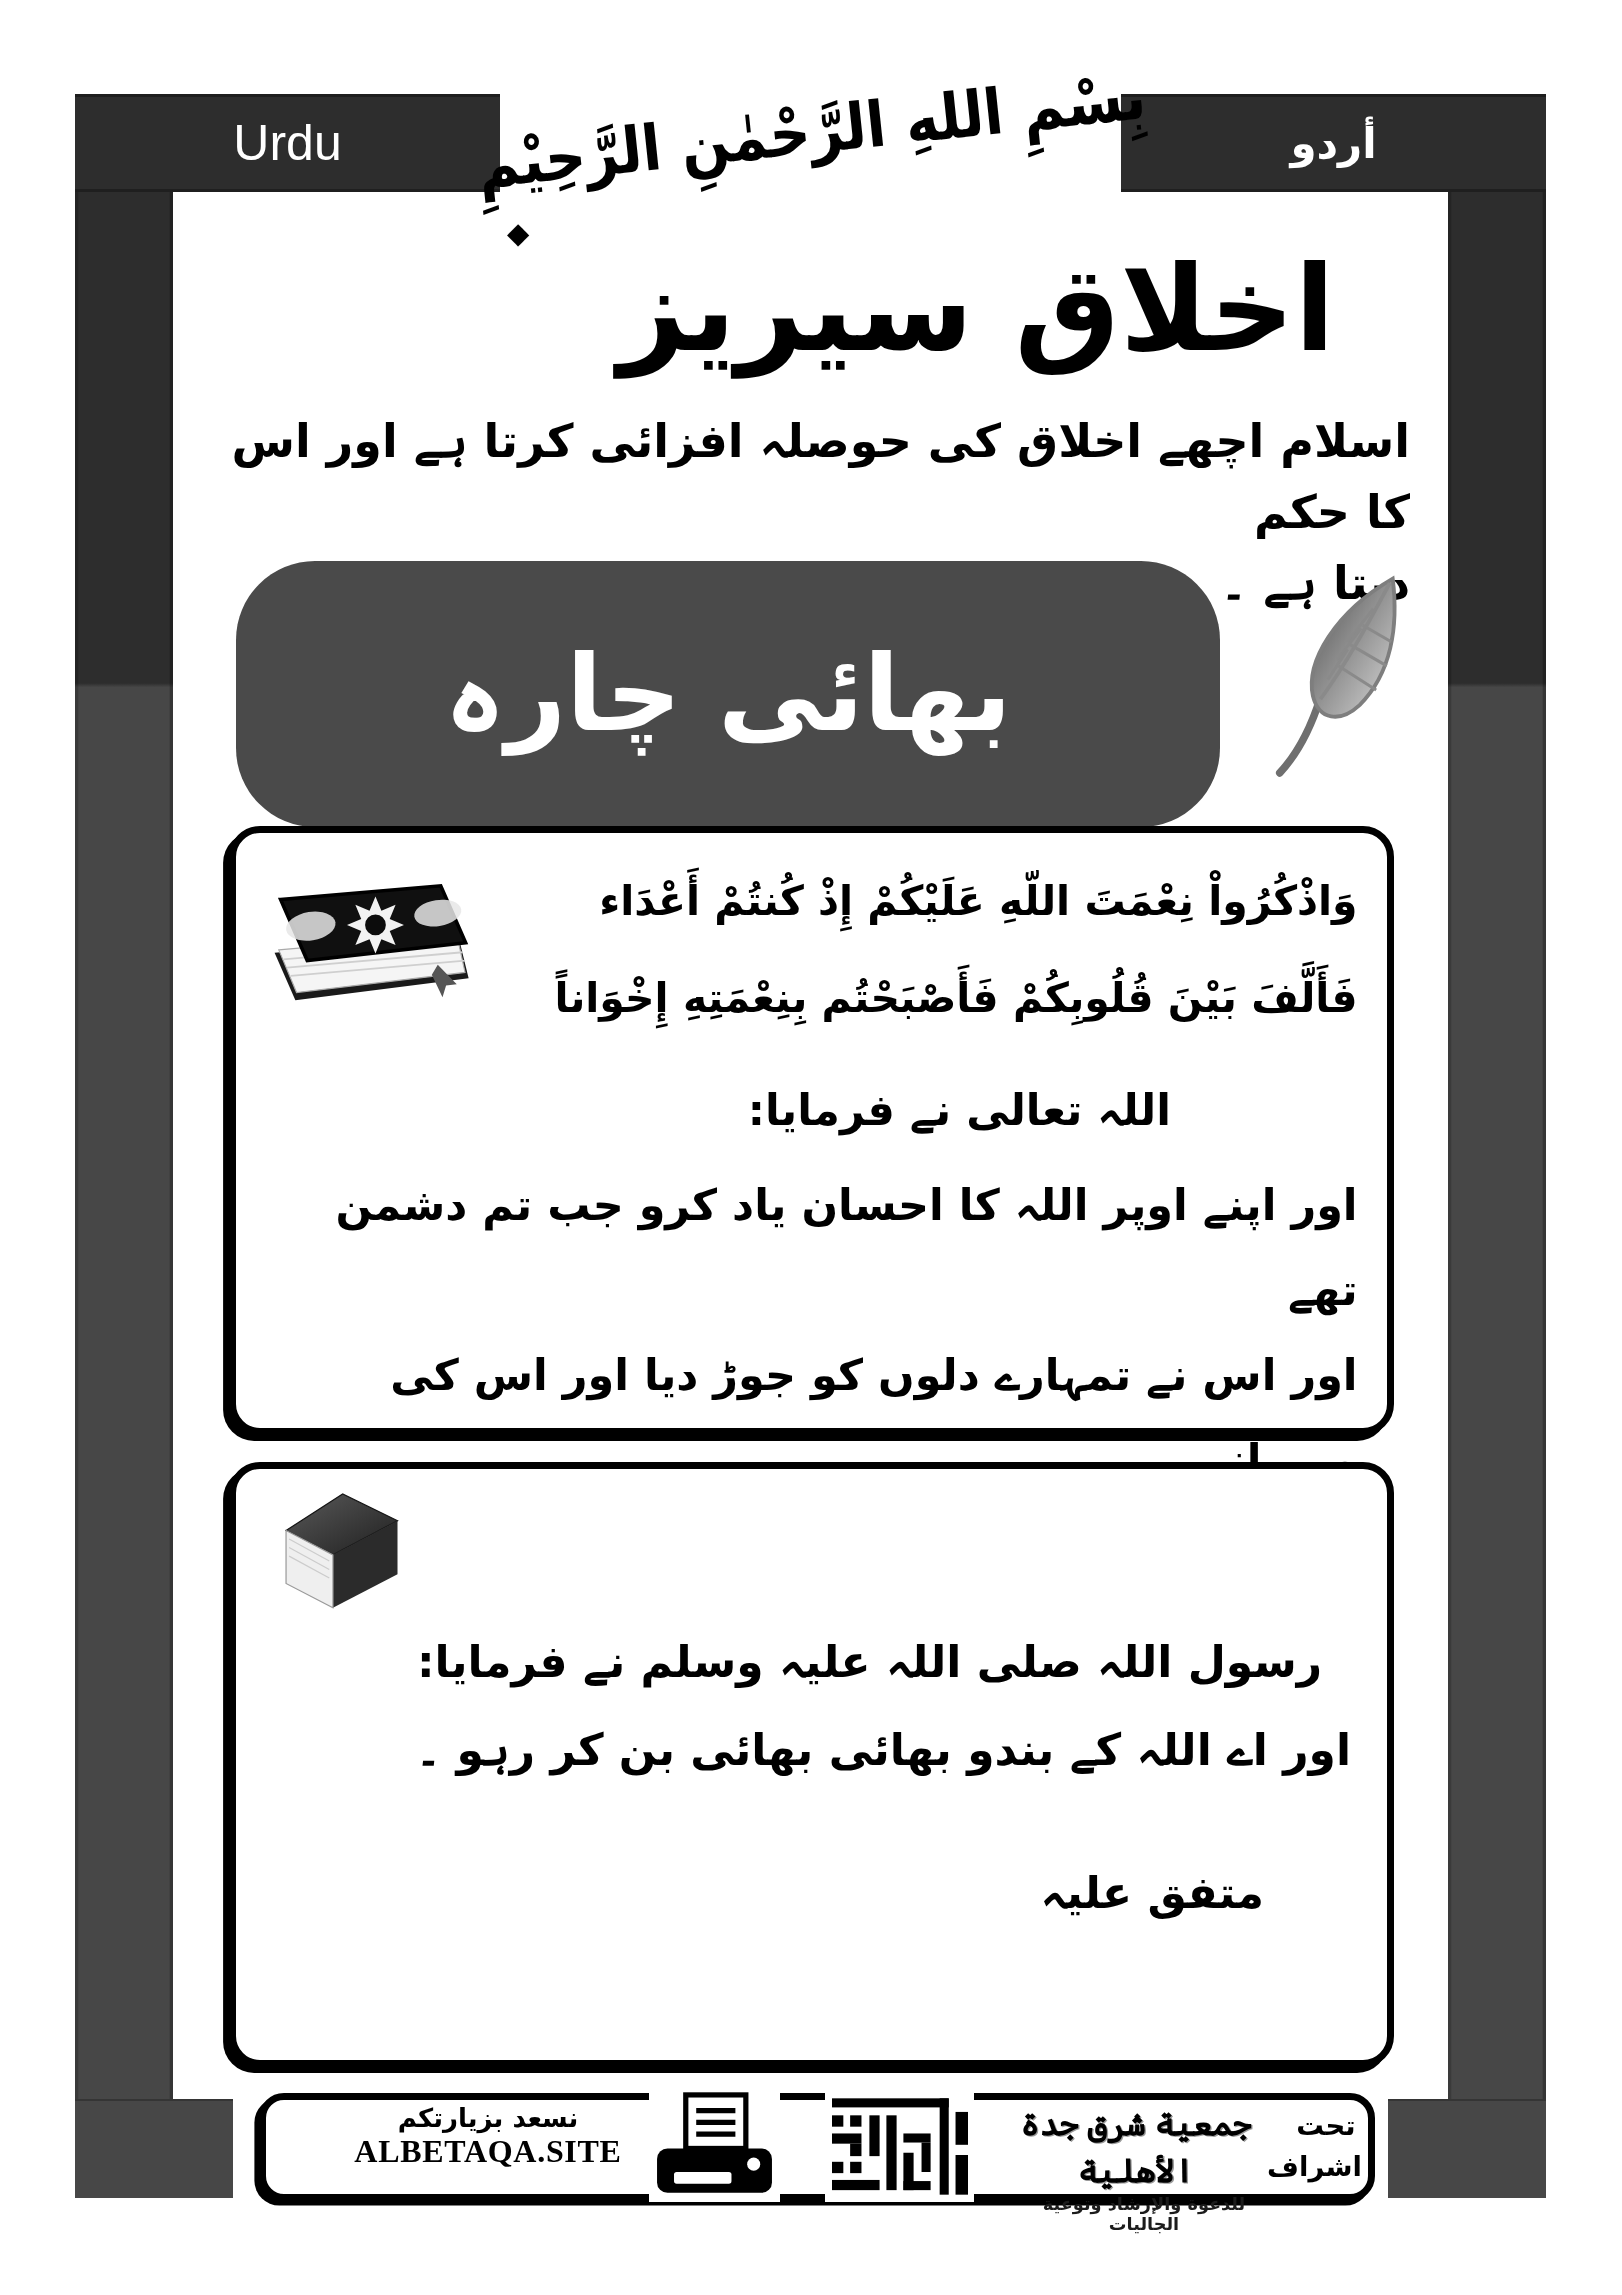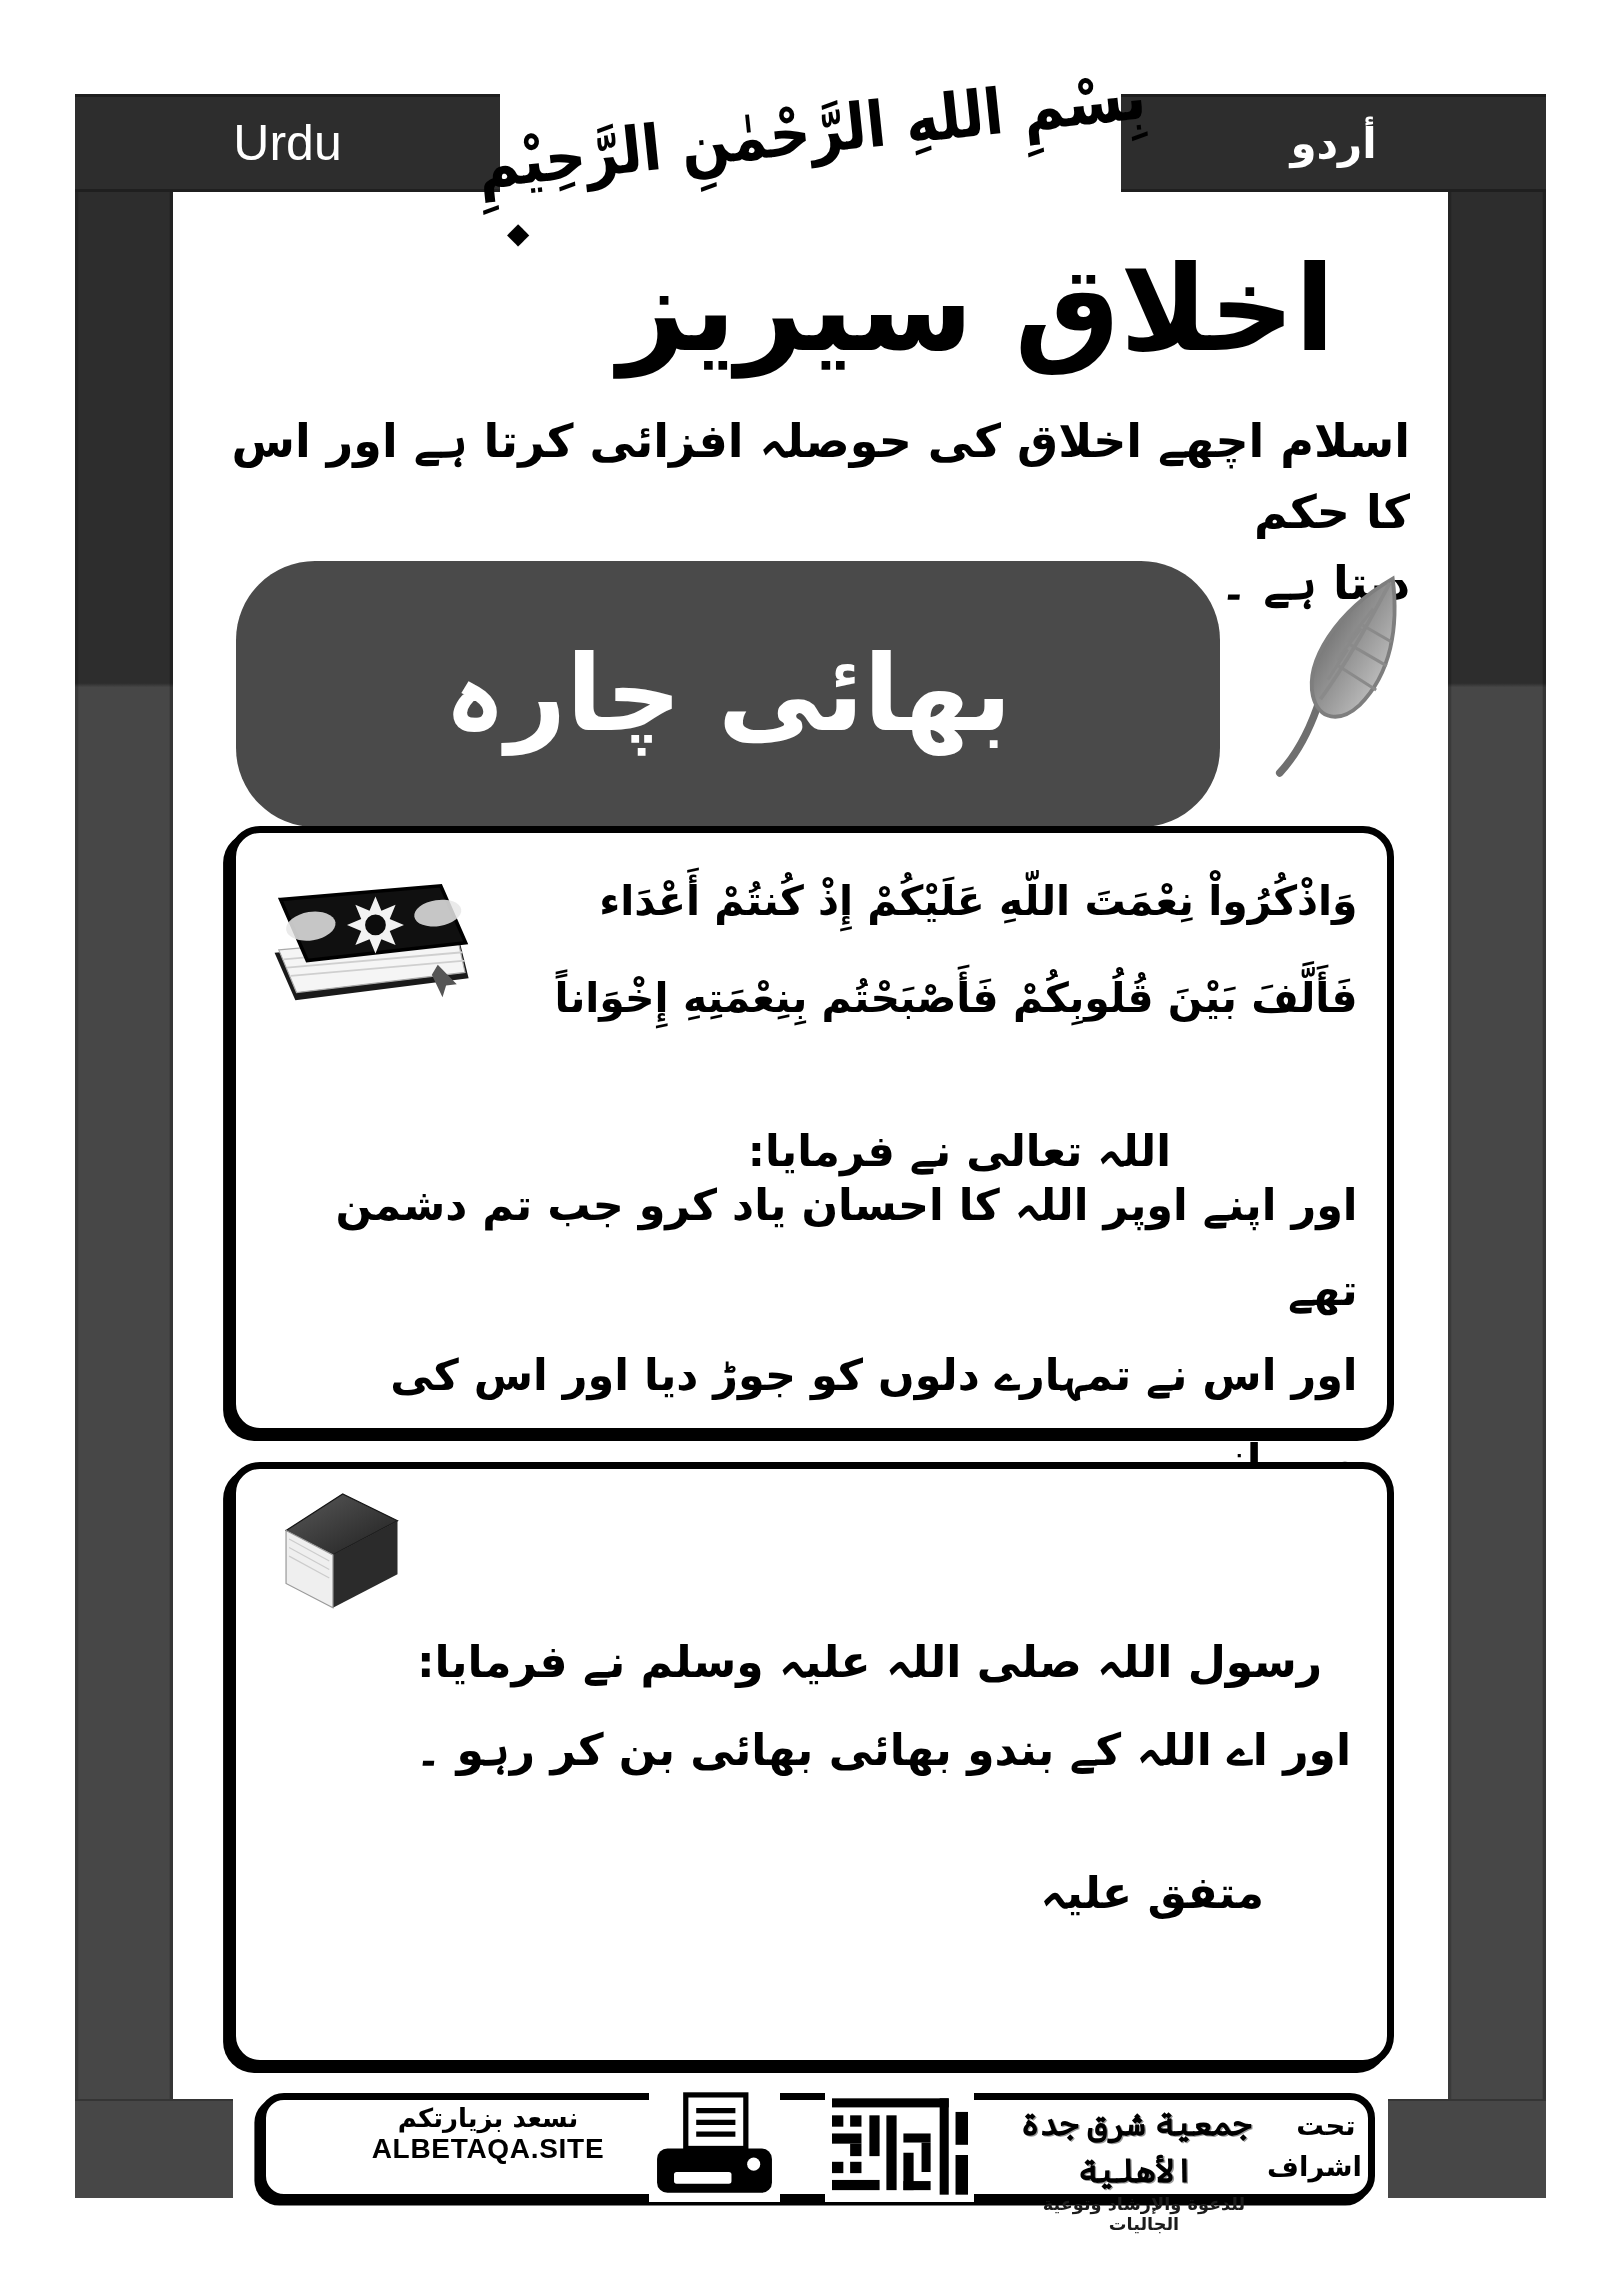--- a/index.html
+++ b/index.html
@@ -58,38 +58,38 @@
   
   .qbox {
     position:absolute; left:229px; width:1165px; background:#fff;
     border:7.9px solid #000; border-radius:31px; box-shadow:-5.9px 5.9px 0 #000;
   }
   .qbox.first  { top:826px; height:609px; }
   .qbox.second { top:1462px; height:605px; }
   .qbox .abs { position:absolute; direction:rtl; font-weight:bold; }
   .verse { right:29.4px; top:19.6px; width:870px; text-align:right;
            font-size:41px; line-height:97px; font-family:"DejaVu Serif","DejaVu Sans", serif; }
-  .q-intro  { right:216px; top:252px; font-size:43px;margin-top:41px; }
+  .q-intro  { right:216px; top:252px; font-size:43px; }
   .q-trans  { left:19.6px; right:29.4px; top:330px; text-align:right; font-size:43px; line-height:85px; }
   .q-trans .centered { text-align:center; }
   .h-intro { right:65px; top:167px; font-size:44px; }
   .h-text  { right:36px;  top:255px; font-size:44px; }
   .h-attr  { right:123px; top:398px; font-size:44px; }
   .book-wrap  { position:absolute; left:11.8px; top:16.4px; width:249px; height:178px; }
   .book2-wrap { position:absolute; left:16.4px; top:14.4px; width:196px; height:134px; }
 
   
   .footer-box {
     position:absolute; left:259px; top:2093px; width:1116px; height:108px;
     background:#fff; border:7.9px solid #000; border-radius:25px; box-shadow:-4.6px 4.6px 0 #000;
   }
   .footer-box .fabs { position:absolute; }
   .visit-col { left:39px; top:2.6px; width:366px; text-align:center; }
   .visit-line { font-size:26px; font-weight:bold; direction:rtl; }
-  .site-line  { font-size:28px; font-weight:bold; font-family:Liberation Sans, sans-serif; letter-spacing:0.7px; }
+  .site-line  { font-size:32px; font-weight:bold; font-family:Liberation Serif, serif; letter-spacing:0.7px; }
   .printer-col { left:383px; top:-9.2px; width:131px; height:111px; background:#fff; }
   .kufic-col   { left:559px; top:-9.2px; width:149px; height:111px; background:#fff; padding:3.9px 6.5px; }
   .org-col { left:726px; top:0px; width:288px; text-align:center; direction:rtl; }
   .org-name { font-size:33px; font-weight:bold; font-family:Liberation Sans, sans-serif;
               text-shadow:1.3px 1.3px 0 #9a9a9a; line-height:47px; }
   .org-sub  { font-size:17.7px; font-weight:bold; color:#1c1c1c;margin-left:16px; }
   .under-col { left:1024px; top:5.2px; width:72px; text-align:center; direction:rtl;
                font-size:27.5px; font-weight:bold; line-height:41px; }
 </style>
 </head>

